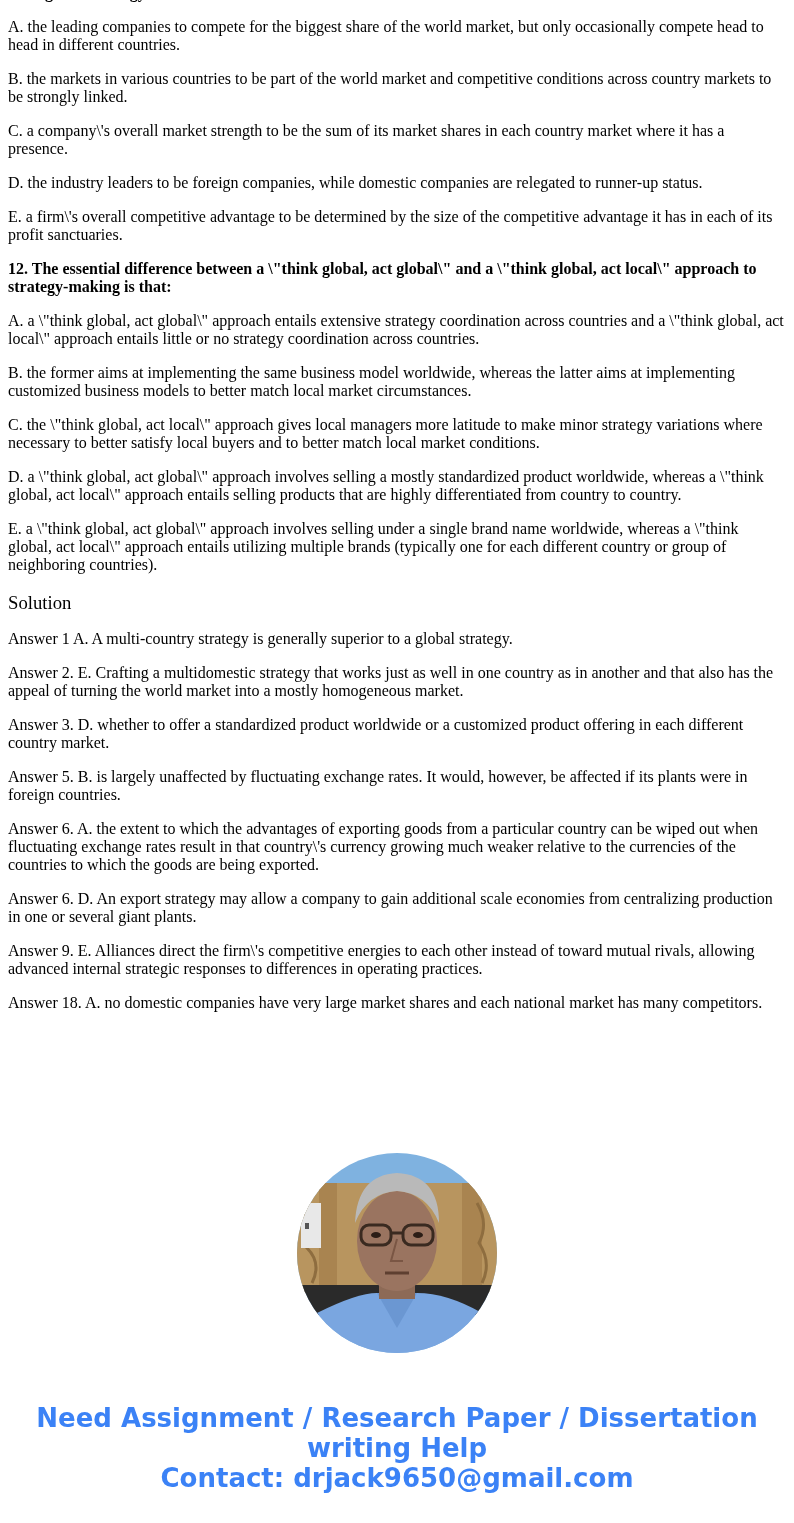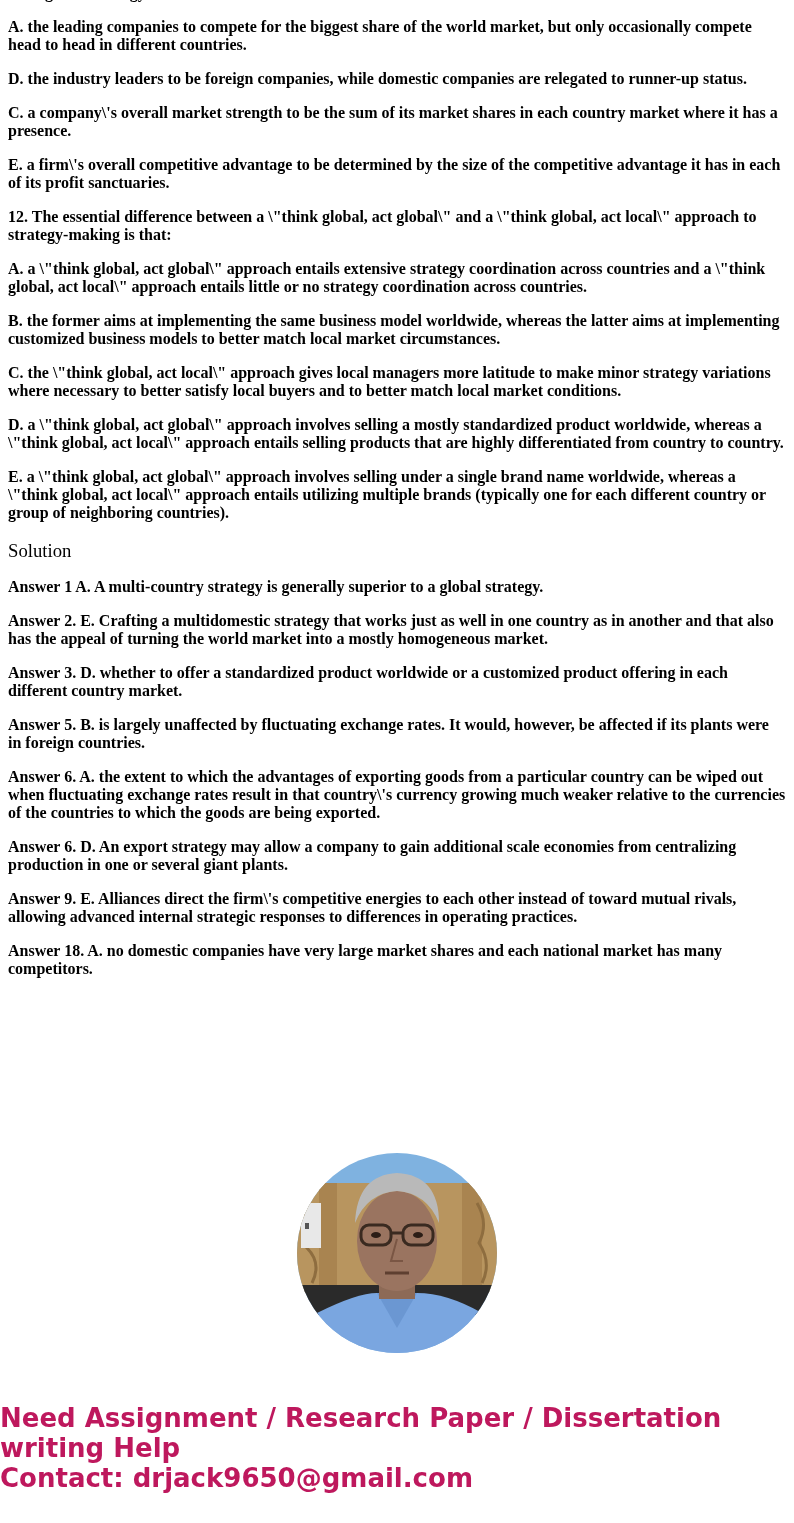--- a/index.html
+++ b/index.html
@@ -21,21 +21,20 @@
       overflow: hidden;
     }
     .content {
       position: absolute;
       left: 8px;
       top: -16px;
       width: 778px;
     }
     .content p {
       margin: 0 0 16px 0;
-      font-weight: bold;
     }
     .question-title {
       font-weight: bold;
     }
     h3.solution-heading {
       font-size: 18.7px;
       line-height: 22px;
       font-weight: normal;
       margin: 18px 0 16px 0;
     }
@@ -47,39 +46,41 @@
       height: 200px;
       border-radius: 50%;
       overflow: hidden;
     }
     .avatar-wrap svg { display: block; }
     .promo {
       position: absolute;
       left: 0;
       top: 1403px;
       width: 794px;
+      text-align: center;
       font-family: "DejaVu Sans", sans-serif;
       font-weight: bold;
       font-size: 26px;
       line-height: 30px;
-      color: #be185d;
+      color: #3b82f6;
     }
     .promo div { margin: 0; }
   </style>
 </head>
 <body>
 
 <div class="page">
   <div class="content">
 
     <section>
       <p class="question-title">11. A global strategy allows for:</p>
       <p>A. the leading companies to compete for the biggest share of the world market, but only occasionally compete head to head in different countries.</p>
+      <p>B. the markets in various countries to be part of the world market and competitive conditions across country markets to be strongly linked.</p>
+      <p>C. a company\'s overall market strength to be the sum of its market shares in each country market where it has a presence.</p>
       <p>D. the industry leaders to be foreign companies, while domestic companies are relegated to runner-up status.</p>
-      <p>C. a company\'s overall market strength to be the sum of its market shares in each country market where it has a presence.</p>
       <p>E. a firm\'s overall competitive advantage to be determined by the size of the competitive advantage it has in each of its profit sanctuaries.</p>
     </section>
 
     <section>
       <p class="question-title">12. The essential difference between a \"think global, act global\" and a \"think global, act local\" approach to strategy-making is that:</p>
       <p>A. a \"think global, act global\" approach entails extensive strategy coordination across countries and a \"think global, act local\" approach entails little or no strategy coordination across countries.</p>
       <p>B. the former aims at implementing the same business model worldwide, whereas the latter aims at implementing customized business models to better match local market circumstances.</p>
       <p>C. the \"think global, act local\" approach gives local managers more latitude to make minor strategy variations where necessary to better satisfy local buyers and to better match local market conditions.</p>
       <p>D. a \"think global, act global\" approach involves selling a mostly standardized product worldwide, whereas a \"think global, act local\" approach entails selling products that are highly differentiated from country to country.</p>
       <p>E. a \"think global, act global\" approach involves selling under a single brand name worldwide, whereas a \"think global, act local\" approach entails utilizing multiple brands (typically one for each different country or group of neighboring countries).</p>

